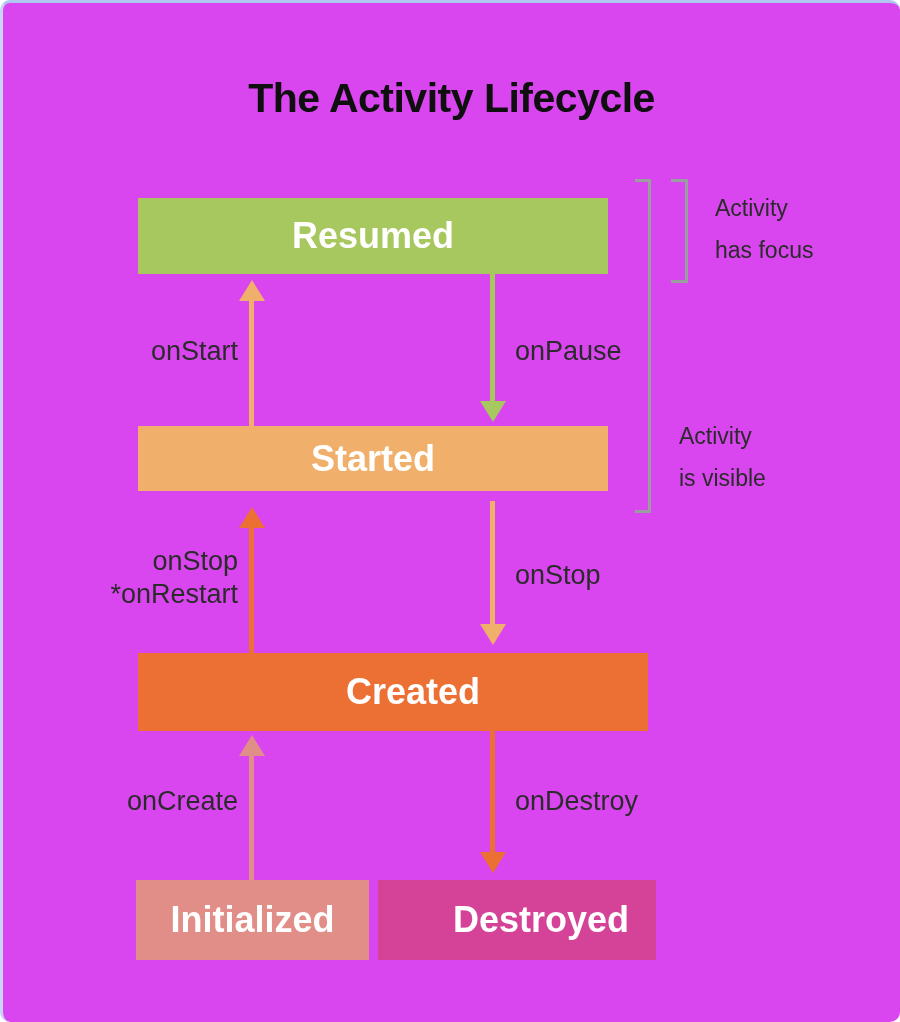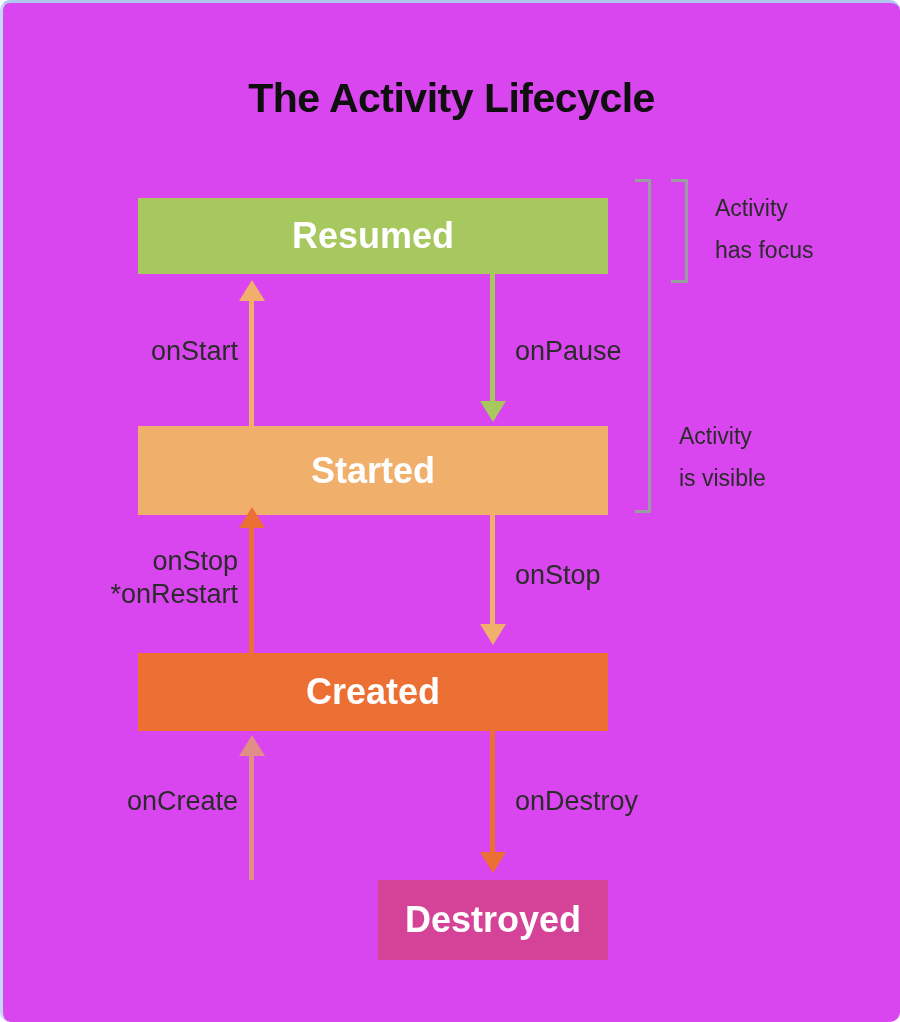--- a/index.html
+++ b/index.html
@@ -33,24 +33,24 @@
     display: flex;
     align-items: center;
     justify-content: center;
   }
   .state-box span {
     color: #ffffff;
     font-weight: 700;
     font-size: 36px;
   }
   .box-resumed     { left: 135px; top: 195px; width: 470px; height: 76px; }
-  .box-started     { left: 135px; top: 423px; width: 470px; height: 89px; }
-  .box-created     { left: 135px; top: 650px; width: 470px; height: 78px; }
+  .box-started     { left: 135px; top: 423px; width: 470px; height: 65px; }
+  .box-created     { left: 135px; top: 650px; width: 470px; height: 78px; padding-left: 40px; }
   .box-initialized { left: 133px; top: 877px; width: 233px; height: 80px; }
-  .box-destroyed   { left: 375px; top: 877px; width: 230px; height: 80px; }
+  .box-destroyed   { left: 375px; top: 877px; width: 230px; height: 80px; padding-left: 48px; }
 
   .arrow { position: absolute; }
   .arrow .shaft {
     position: absolute;
     width: 5px;
     background: var(--c);
   }
   .arrow .head {
     position: absolute;
     width: 0; height: 0;
@@ -118,20 +118,23 @@
 
   <div class="state-box box-resumed" style="--c: #a7c75f;">
     <span>Resumed</span>
   </div>
   <div class="state-box box-started" style="--c: #f1af6c;">
     <span>Started</span>
   </div>
   <div class="state-box box-created" style="--c: #ec6f33;">
     <span>Created</span>
   </div>
+  <div class="state-box box-initialized" style="--c: #e28e88;">
+    <span>Initialized</span>
+  </div>
   <div class="state-box box-destroyed" style="--c: #d44397;">
     <span>Destroyed</span>
   </div>
 
   <div class="arrow a-onresume" style="--c: #f1af6c;">
     <div class="head up"></div>
     <div class="shaft"></div>
   </div>
   <div class="arrow a-onpause" style="--c: #a7c75f;">
     <div class="shaft"></div>

